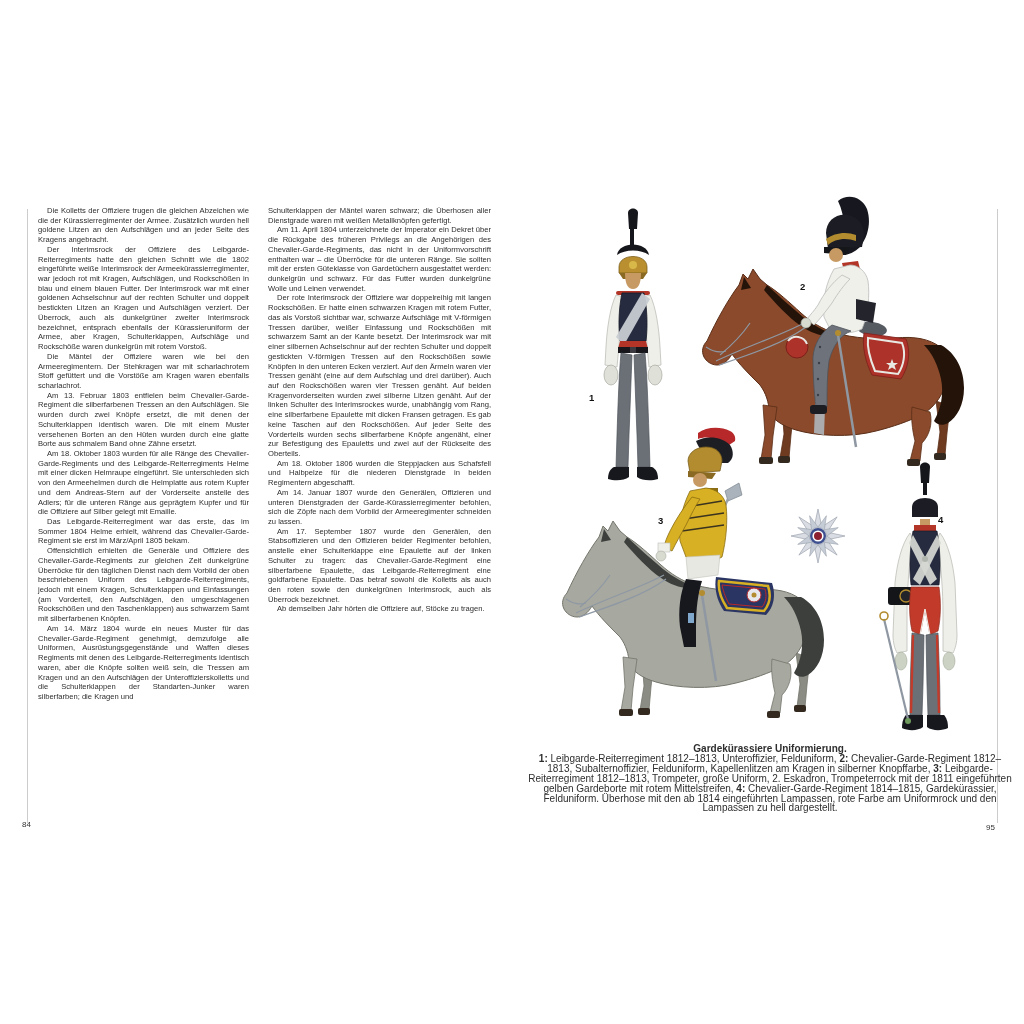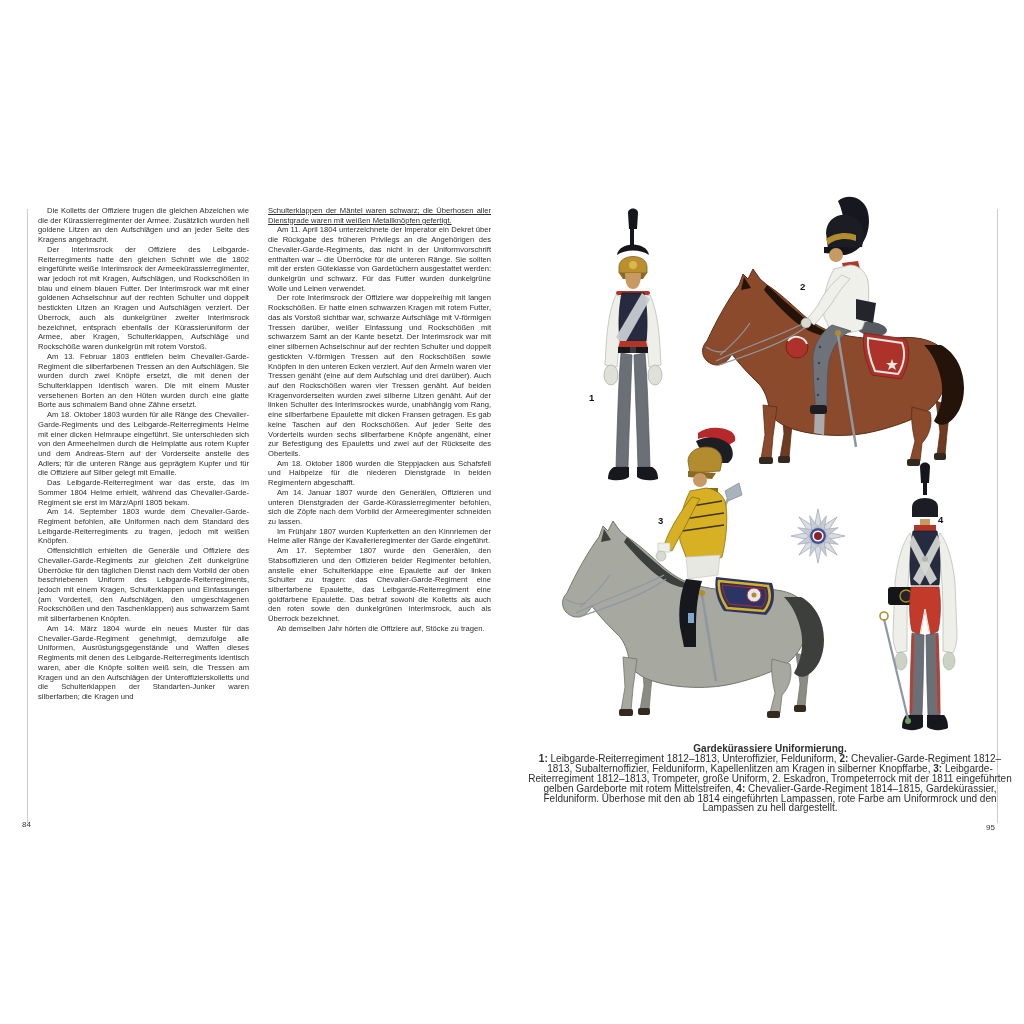--- a/index.html
+++ b/index.html
@@ -6,21 +6,21 @@
   body{width:1024px;height:1024px;background:#ffffff;position:relative;
        font-family:"Liberation Sans",sans-serif;color:#2b2b2b;overflow:hidden;}
   .page-rule{position:absolute;width:1px;background:#cccccc;}
   #rule-left{left:27px;top:209px;height:614px;}
   #rule-right{left:997px;top:209px;height:614px;}
   .textcol{position:absolute;top:206px;font-size:7.6px;line-height:9.72px;
            text-align:justify;color:#2e2e2e;}
   #col1{left:38px;width:211px;}
   #col2{left:268px;width:223px;}
   .textcol p{margin:0;text-indent:9px;hyphens:auto;-webkit-hyphens:auto;}
-  .textcol p.cont{text-indent:0;text-decoration:underline;}
+  .textcol p.cont{text-indent:0;}
   .pagenum{position:absolute;font-size:8px;color:#333;}
   #pagenum-left{left:22px;top:820px;}
   #pagenum-right{left:986px;top:823px;}
   .figlabel{position:absolute;font-size:9.5px;font-weight:bold;color:#101010;}
   #fig-label-1{left:589px;top:392px;}
   #fig-label-2{left:800px;top:281px;}
   #fig-label-3{left:658px;top:515px;}
   #fig-label-4{left:938px;top:514px;}
   #caption{position:absolute;left:528px;top:744px;width:484px;
            font-size:10px;line-height:9.9px;text-align:center;color:#2e2e2e;}
@@ -32,35 +32,34 @@
 </style>
 </head>
 <body>
 
 <div class="page-rule" id="rule-left"></div>
 <div class="page-rule" id="rule-right"></div>
 
 <div class="textcol" id="col1">
   <p>Die Kolletts der Offiziere trugen die gleichen Abzeichen wie die der Kürassierregimenter der Armee. Zusätzlich wurden hell goldene Litzen an den Aufschlägen und an jeder Seite des Kragens angebracht.</p>
   <p>Der Interimsrock der Offiziere des Leibgarde-Reiterregiments hatte den gleichen Schnitt wie die 1802 eingeführte weiße Interimsrock der Armeekürassierregimenter, war jedoch rot mit Kragen, Aufschlägen, und Rockschößen in blau und einem blauen Futter. Der Interimsrock war mit einer goldenen Achselschnur auf der rechten Schulter und doppelt bestickten Litzen an Kragen und Aufschlägen verziert. Der Überrock, auch als dunkelgrüner zweiter Interimsrock bezeichnet, entsprach ebenfalls der Kürassieruniform der Armee, aber Kragen, Schulterklappen, Aufschläge und Rockschöße waren dunkelgrün mit rotem Vorstoß.</p>
+  <p>Die Mäntel der Offiziere waren wie bei den Armeeregimentern. Der Stehkragen war mit scharlachrotem Stoff gefüttert und die Vorstöße am Kragen waren ebenfalls scharlachrot.</p>
   <p>Am 13. Februar 1803 entfielen beim Chevalier-Garde-Regiment die silberfarbenen Tressen an den Aufschlägen. Sie wurden durch zwei Knöpfe ersetzt, die mit denen der Schulterklappen identisch waren. Die mit einem Muster versehenen Borten an den Hüten wurden durch eine glatte Borte aus schmalem Band ohne Zähne ersetzt.</p>
   <p>Am 18. Oktober 1803 wurden für alle Ränge des Chevalier-Garde-Regiments und des Leibgarde-Reiterregiments Helme mit einer dicken Helmraupe eingeführt. Sie unterschieden sich von den Armeehelmen durch die Helmplatte aus rotem Kupfer und dem Andreas-Stern auf der Vorderseite anstelle des Adlers; für die unteren Ränge aus geprägtem Kupfer und für die Offiziere auf Silber gelegt mit Emaille.</p>
   <p>Das Leibgarde-Reiterregiment war das erste, das im Sommer 1804 Helme erhielt, während das Chevalier-Garde-Regiment sie erst im März/April 1805 bekam.</p>
-  <p>Am 14. September 1803 wurde dem Chevalier-Garde-Regiment befohlen, alle Uniformen nach dem Standard des Leibgarde-Reiterregiments zu tragen, jedoch mit weißen Knöpfen.</p>
   <p>Offensichtlich erhielten die Generäle und Offiziere des Chevalier-Garde-Regiments zur gleichen Zeit dunkelgrüne Überröcke für den täglichen Dienst nach dem Vorbild der oben beschriebenen Uniform des Leibgarde-Reiterregiments, jedoch mit einem Kragen, Schulterklappen und Einfassungen (am Vorderteil, den Aufschlägen, den umgeschlagenen Rockschößen und den Taschenklappen) aus schwarzem Samt mit silberfarbenen Knöpfen.</p>
   <p>Am 14. März 1804 wurde ein neues Muster für das Chevalier-Garde-Regiment genehmigt, demzufolge alle Uniformen, Ausrüstungsgegenstände und Waffen dieses Regiments mit denen des Leibgarde-Reiterregiments identisch waren, aber die Knöpfe sollten weiß sein, die Tressen am Kragen und an den Aufschlägen der Unteroffizierskolletts und die Schulterklappen der Standarten-Junker waren silberfarben; die Kragen und</p>
 </div>
 
 <div class="textcol" id="col2">
   <p class="cont">Schulterklappen der Mäntel waren schwarz; die Überhosen aller Dienstgrade waren mit weißen Metallknöpfen gefertigt.</p>
   <p>Am 11. April 1804 unterzeichnete der Imperator ein Dekret über die Rückgabe des früheren Privilegs an die Angehörigen des Chevalier-Garde-Regiments, das nicht in der Uniformvorschrift enthalten war – die Überröcke für die unteren Ränge. Sie sollten mit der ersten Güteklasse von Gardetüchern ausgestattet werden: dunkelgrün und schwarz. Für das Futter wurden dunkelgrüne Wolle und Leinen verwendet.</p>
   <p>Der rote Interimsrock der Offiziere war doppelreihig mit langen Rockschößen. Er hatte einen schwarzen Kragen mit rotem Futter, das als Vorstoß sichtbar war, schwarze Aufschläge mit V-förmigen Tressen darüber, weißer Einfassung und Rockschößen mit schwarzem Samt an der Kante besetzt. Der Interimsrock war mit einer silbernen Achselschnur auf der rechten Schulter und doppelt gestickten V-förmigen Tressen auf den Rockschößen sowie Knöpfen in den unteren Ecken verziert. Auf den Ärmeln waren vier Tressen genäht (eine auf dem Aufschlag und drei darüber). Auch auf den Rockschößen waren vier Tressen genäht. Auf beiden Kragenvorderseiten wurden zwei silberne Litzen genäht. Auf der linken Schulter des Interimsrockes wurde, unabhängig vom Rang, eine silberfarbene Epaulette mit dicken Fransen getragen. Es gab keine Taschen auf den Rockschößen. Auf jeder Seite des Vorderteils wurden sechs silberfarbene Knöpfe angenäht, einer zur Befestigung des Epauletts und zwei auf der Rückseite des Oberteils.</p>
   <p>Am 18. Oktober 1806 wurden die Steppjacken aus Schafsfell und Halbpelze für die niederen Dienstgrade in beiden Regimentern abgeschafft.</p>
   <p>Am 14. Januar 1807 wurde den Generälen, Offizieren und unteren Dienstgraden der Garde-Kürassierregimenter befohlen, sich die Zöpfe nach dem Vorbild der Armeeregimenter schneiden zu lassen.</p>
-  <p>Im Frühjahr 1807 wurden Kupferketten an den Kinnriemen der Helme aller Ränge der Kavallerieregimenter der Garde eingeführt.</p>
   <p>Am 17. September 1807 wurde den Generälen, den Stabsoffizieren und den Offizieren beider Regimenter befohlen, anstelle einer Schulterklappe eine Epaulette auf der linken Schulter zu tragen: das Chevalier-Garde-Regiment eine silberfarbene Epaulette, das Leibgarde-Reiterregiment eine goldfarbene Epaulette. Das betraf sowohl die Kolletts als auch den roten sowie den dunkelgrünen Interimsrock, auch als Überrock bezeichnet.</p>
   <p>Ab demselben Jahr hörten die Offiziere auf, Stöcke zu tragen.</p>
 </div>
 
 <svg id="plate" viewBox="0 0 492 560" aria-hidden="true">
   <defs>
     <g id="horse">
 
       <path d="M262,212 L274,213 L271,240 L269,263 L260,263 L264,239 Z" fill="var(--coatdark)" stroke="var(--outline)" stroke-width="0.8"></path>
       <rect x="258" y="261" width="12" height="7" rx="2" fill="#33291f"></rect>

